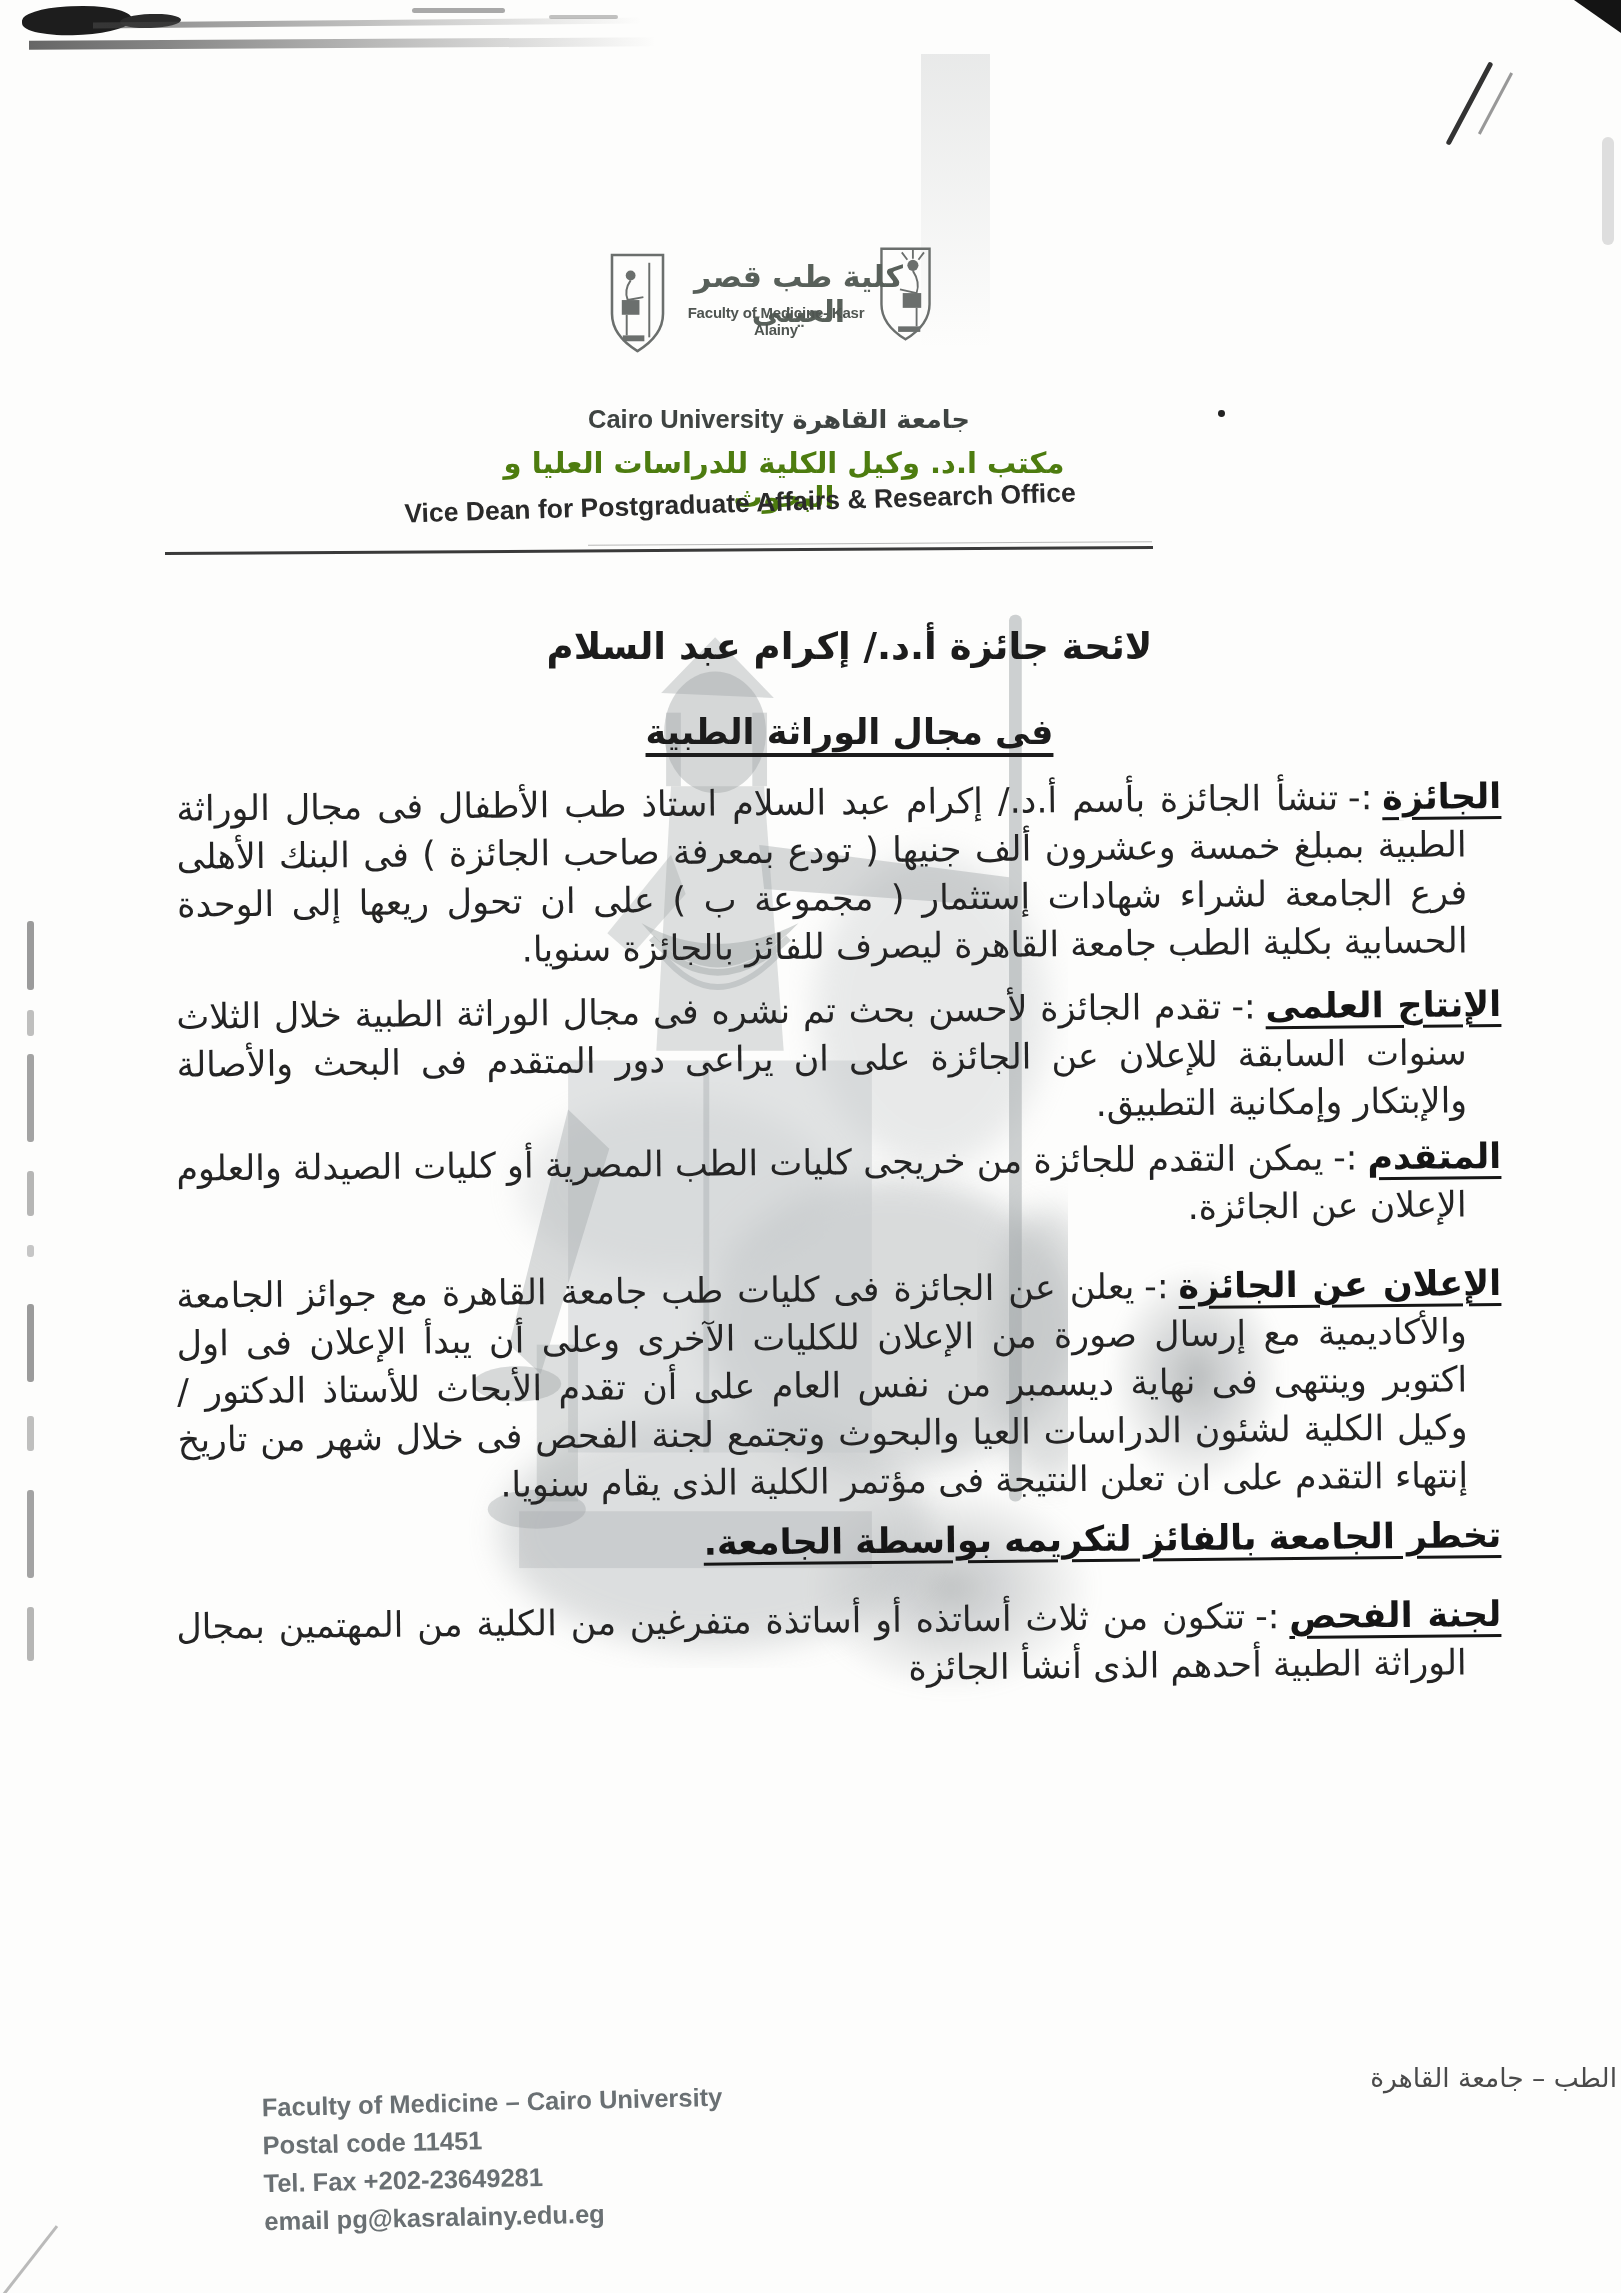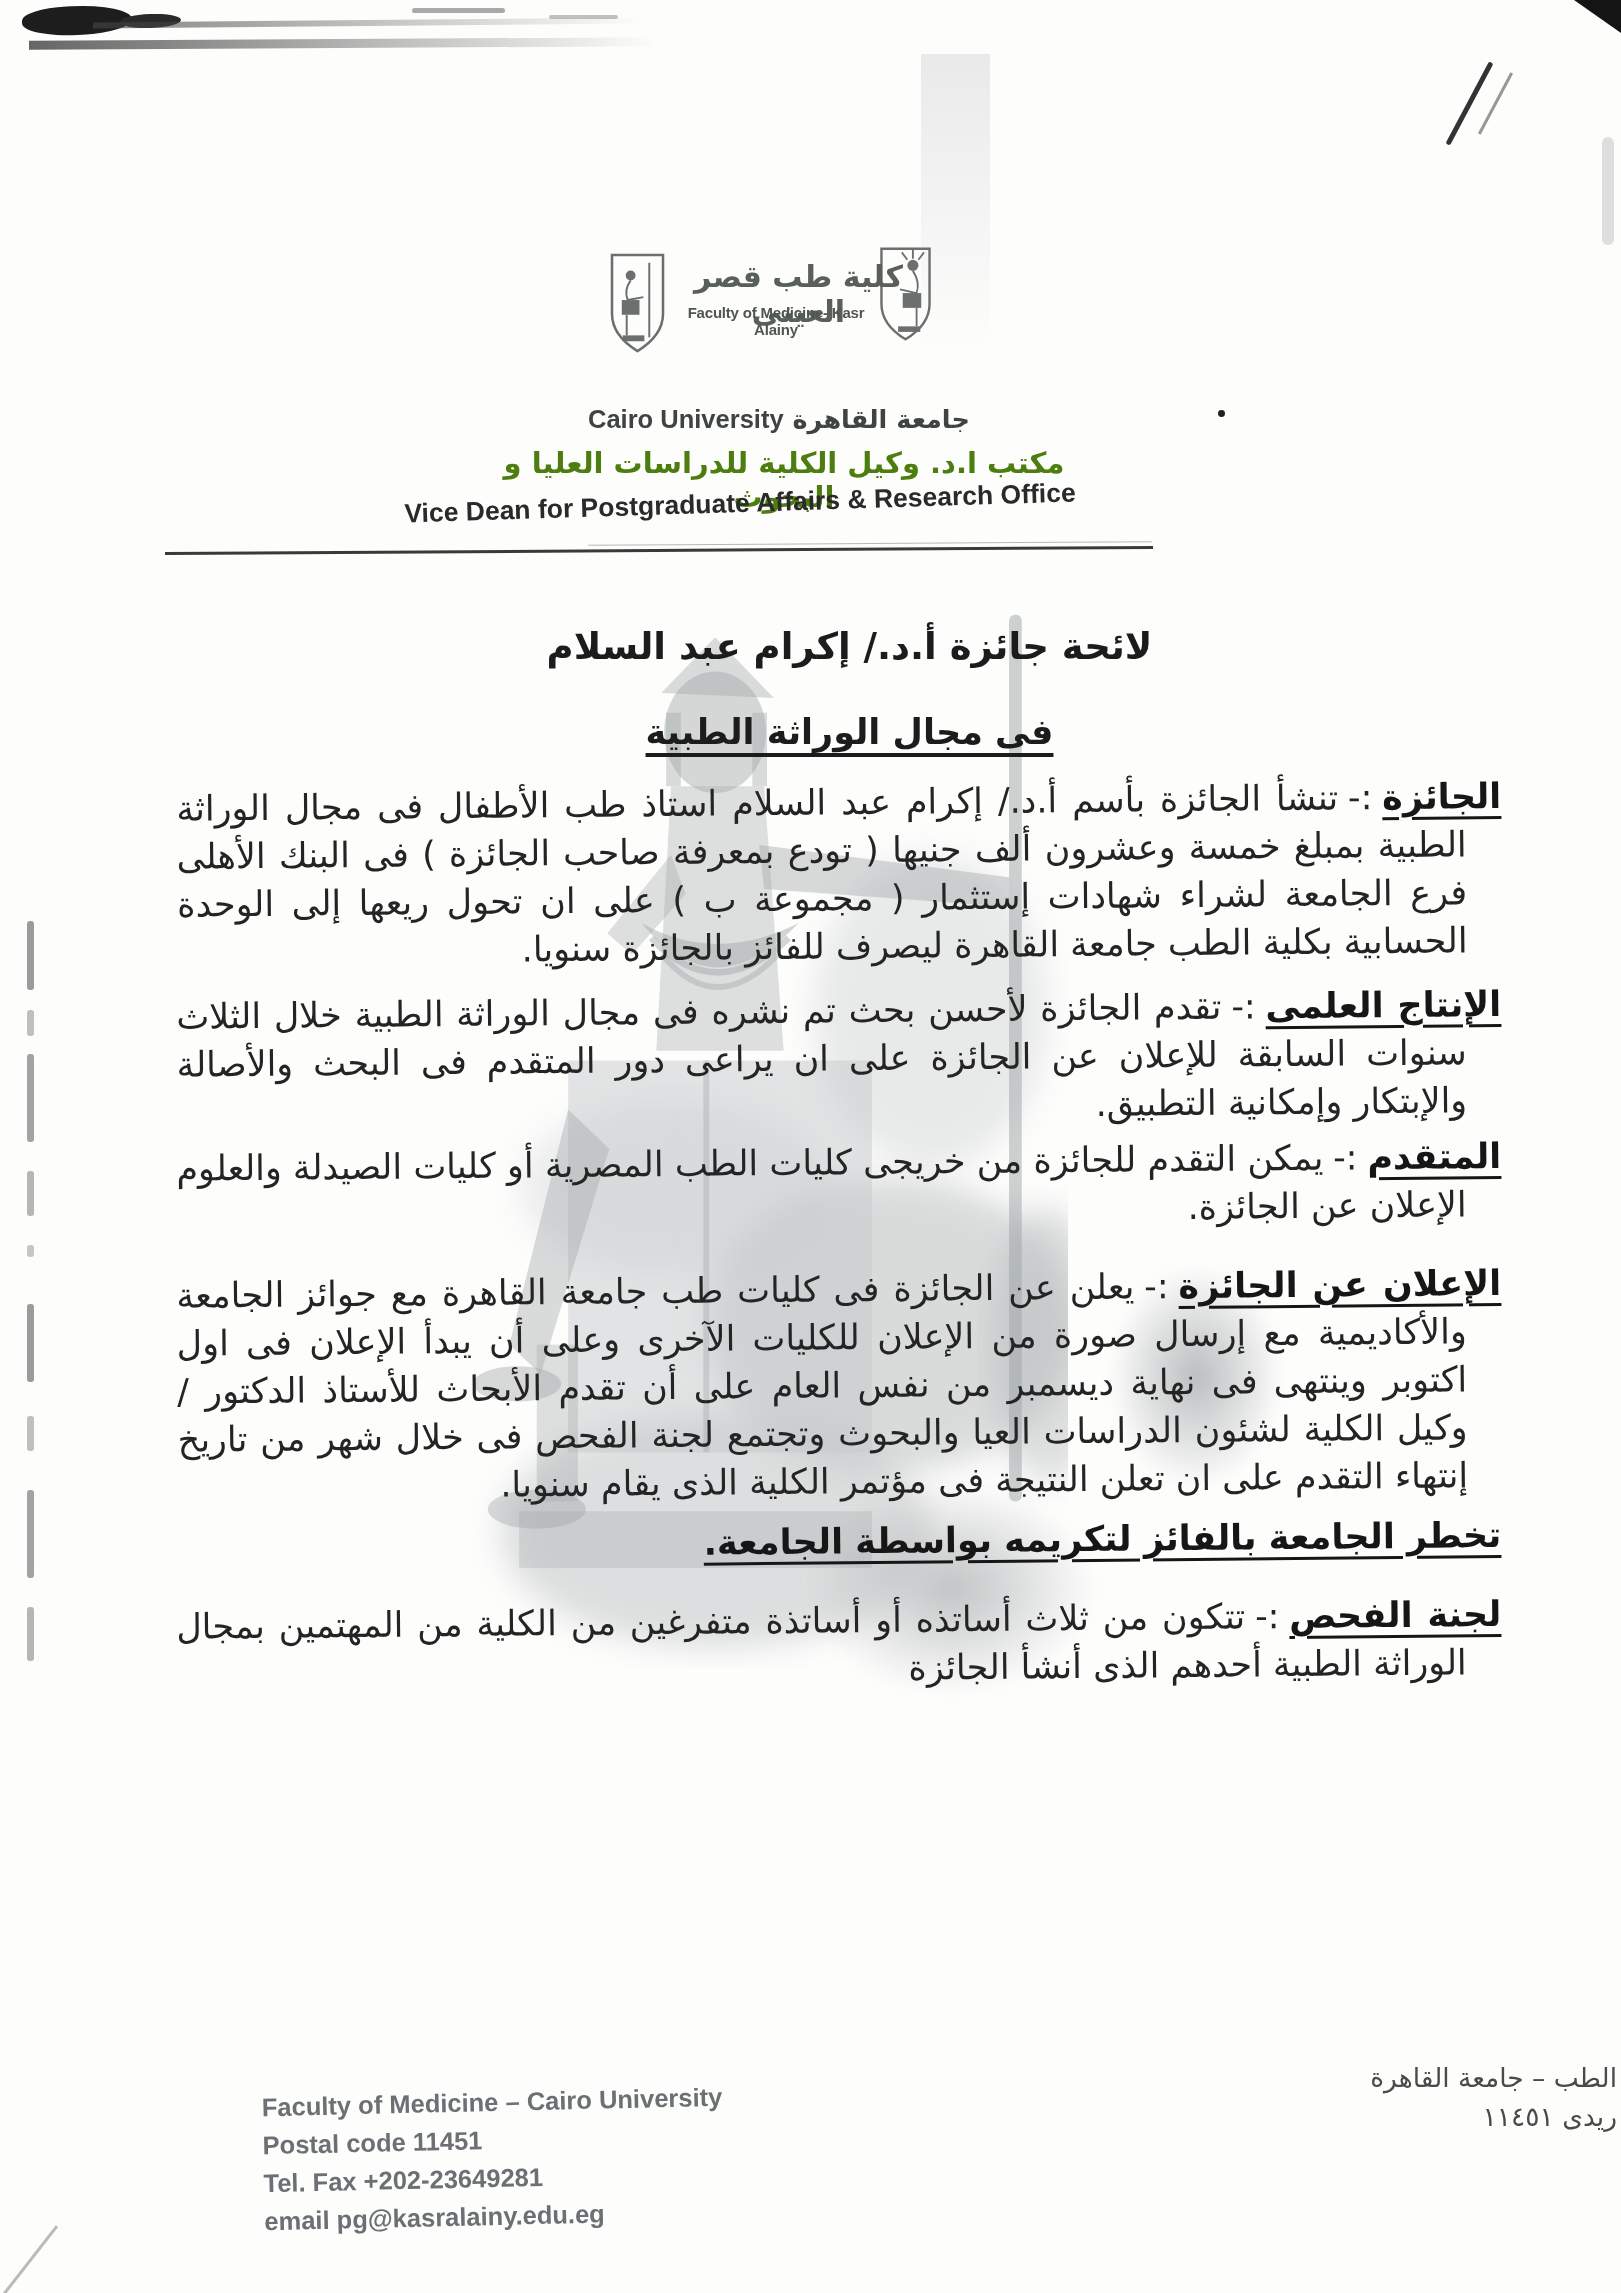--- a/index.html
+++ b/index.html
@@ -186,15 +186,14 @@
 </p>
 
 <div class="abs footer-left">
   <div>Faculty of Medicine – Cairo University</div>
   <div>Postal code 11451</div>
   <div>Tel. Fax +202-23649281</div>
   <div>email  pg@kasralainy.edu.eg</div>
 </div>
 <div class="abs footer-right">
   <div>الطب – جامعة القاهرة</div>
-  <div>ريدى ١١٤٥١</div>
 </div>
 
 
 </body></html>

